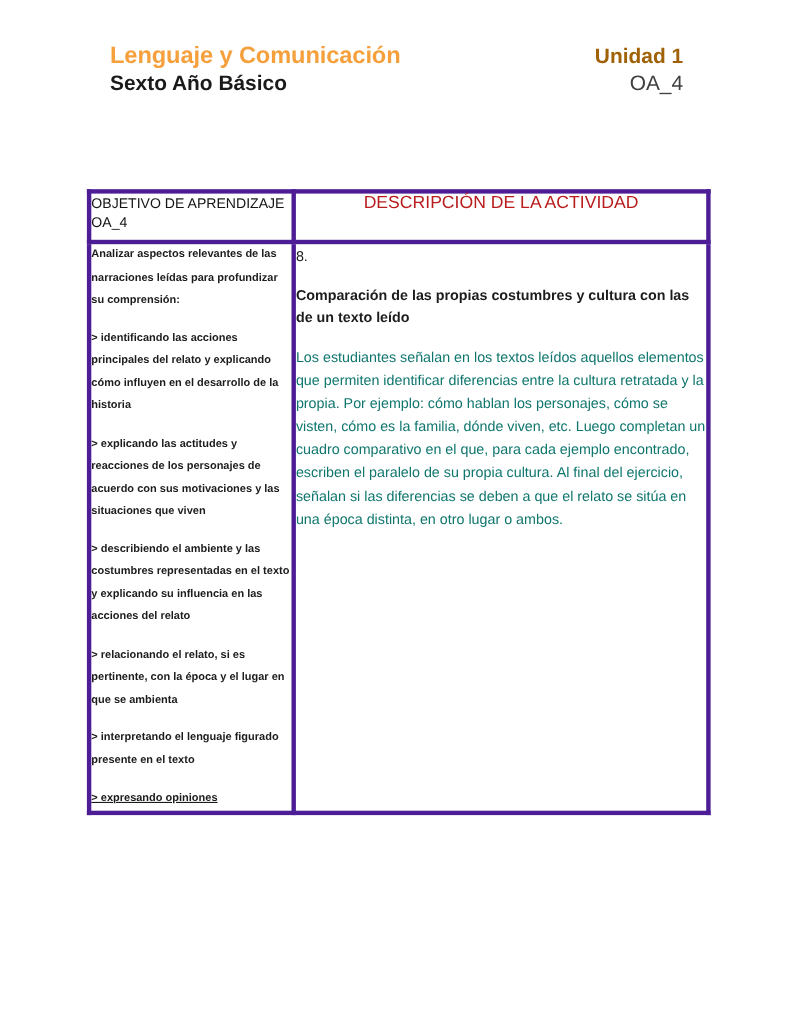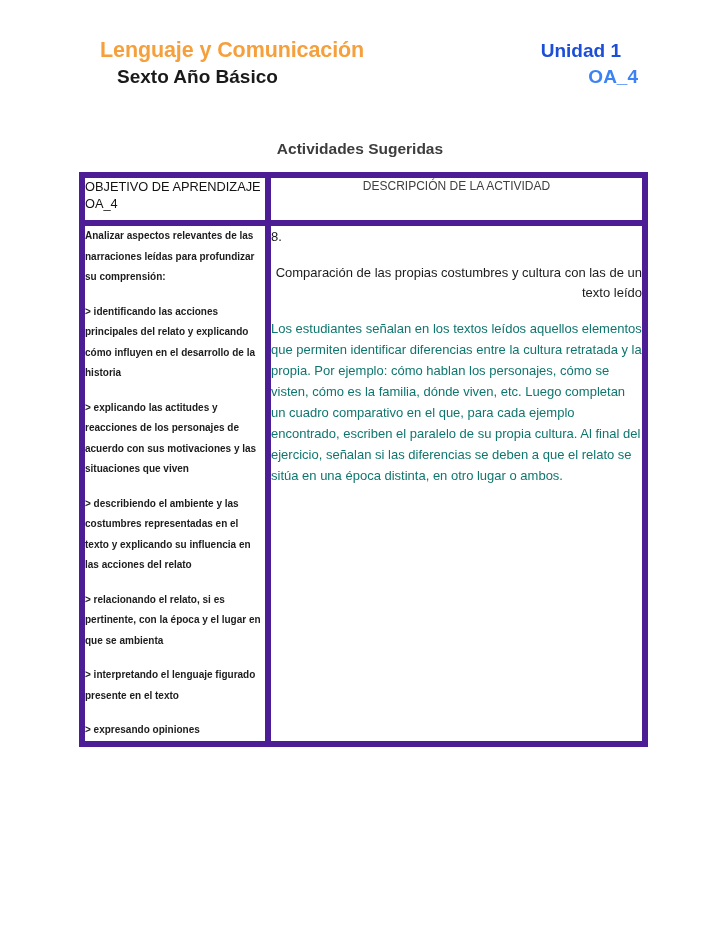--- a/index.html
+++ b/index.html
@@ -29,45 +29,44 @@
     width: 521px;
   }
   .header-row {
     display: flex;
     justify-content: space-between;
     align-items: baseline;
     width: 100%;
   }
   .header-row.second {
     margin-top: 3px;
-    margin-left: 17px;
   }
   .subject-title {
     font-size: 21.5px;
     font-weight: bold;
     color: #F5A03C;
     letter-spacing: -0.1px;
     white-space: nowrap;
   }
   .unit-label {
     font-size: 19px;
     font-weight: bold;
-    color: #1d4ed8;
+    color: #a16207;
     white-space: nowrap;
   }
   .grade-title {
     font-size: 19px;
     font-weight: bold;
     color: #1a1a1a;
     white-space: nowrap;
   }
   .oa-label {
     font-size: 19px;
-    font-weight: bold;
-    color: #3b82f6;
+    font-weight: normal;
+    color: #404040;
     white-space: nowrap;
   }
 
   
   .section-title {
     position: absolute;
     left: 0;
     top: 140px;
     width: 720px;
     text-align: center;
@@ -80,43 +79,43 @@
   .act-table {
     position: absolute;
     left: 79px;
     top: 172px;
     width: 563px;
     border-collapse: collapse;
     table-layout: fixed;
   }
   .act-table td,
   .act-table th {
-    border: 6px solid #4c1d95;
+    border: 4px solid #4c1d95;
     vertical-align: top;
     padding: 0;
     margin-left: 32px;
   }
   .col-left  { width: 186px; }
   .col-right { width: 377px; }
 
   .th-left {
     padding: 8px 8px 8px 7px;
     height: 42px;
     text-align: left;
     font-size: 12.8px;
     font-weight: normal;
     color: #141414;
     line-height: 17px;
   }
   .th-right {
     padding: 8px 8px 8px 8px;
     text-align: center;
-    font-size: 12px;
-    font-weight: normal;
-    color: #404040;
+    font-size: 16px;
+    font-weight: normal;
+    color: #b91c1c;
     line-height: 17px;
   }
 
   .cell-left {
     padding: 10px 6px 10px 7px;
     font-size: 10px;
     font-weight: bold;
     color: #1c1c1c;
     line-height: 20.5px;
   }
@@ -125,35 +124,35 @@
     font-size: 13px;
     color: #2b2b2b;
     line-height: 21px;
   }
 
   .cell-left p {
     margin: 0 0 14px 0;
   }
   .cell-left p:last-child {
     margin-bottom: 0;
+    text-decoration: underline;
   }
 
   .act-number {
     margin: 0 0 16px 0;
     font-size: 13px;
     font-weight: normal;
     color: #1c1c1c;
   }
   .act-title {
     margin: 0 0 15px 0;
     font-size: 13px;
-    font-weight: normal;
+    font-weight: bold;
     color: #1c1c1c;
     line-height: 20px;
-    text-align: right;
   }
   .act-body {
     margin: 0;
     font-size: 13px;
     font-weight: normal;
     color: #0f766e;
     line-height: 21px;
   }
 </style>
 </head>
@@ -165,21 +164,20 @@
     <div class="header-row">
       <span class="subject-title">Lenguaje y Comunicación</span>
       <span class="unit-label">Unidad 1</span>
     </div>
     <div class="header-row second">
       <span class="grade-title">Sexto Año Básico</span>
       <span class="oa-label">OA_4</span>
     </div>
   </div>
 
-  <div class="section-title">Actividades Sugeridas</div>
 
   <table class="act-table">
     <colgroup>
       <col class="col-left">
       <col class="col-right">
     </colgroup>
     <thead>
       <tr>
         <th class="th-left">OBJETIVO DE APRENDIZAJE OA_4</th>
         <th class="th-right">DESCRIPCIÓN DE LA ACTIVIDAD</th>

